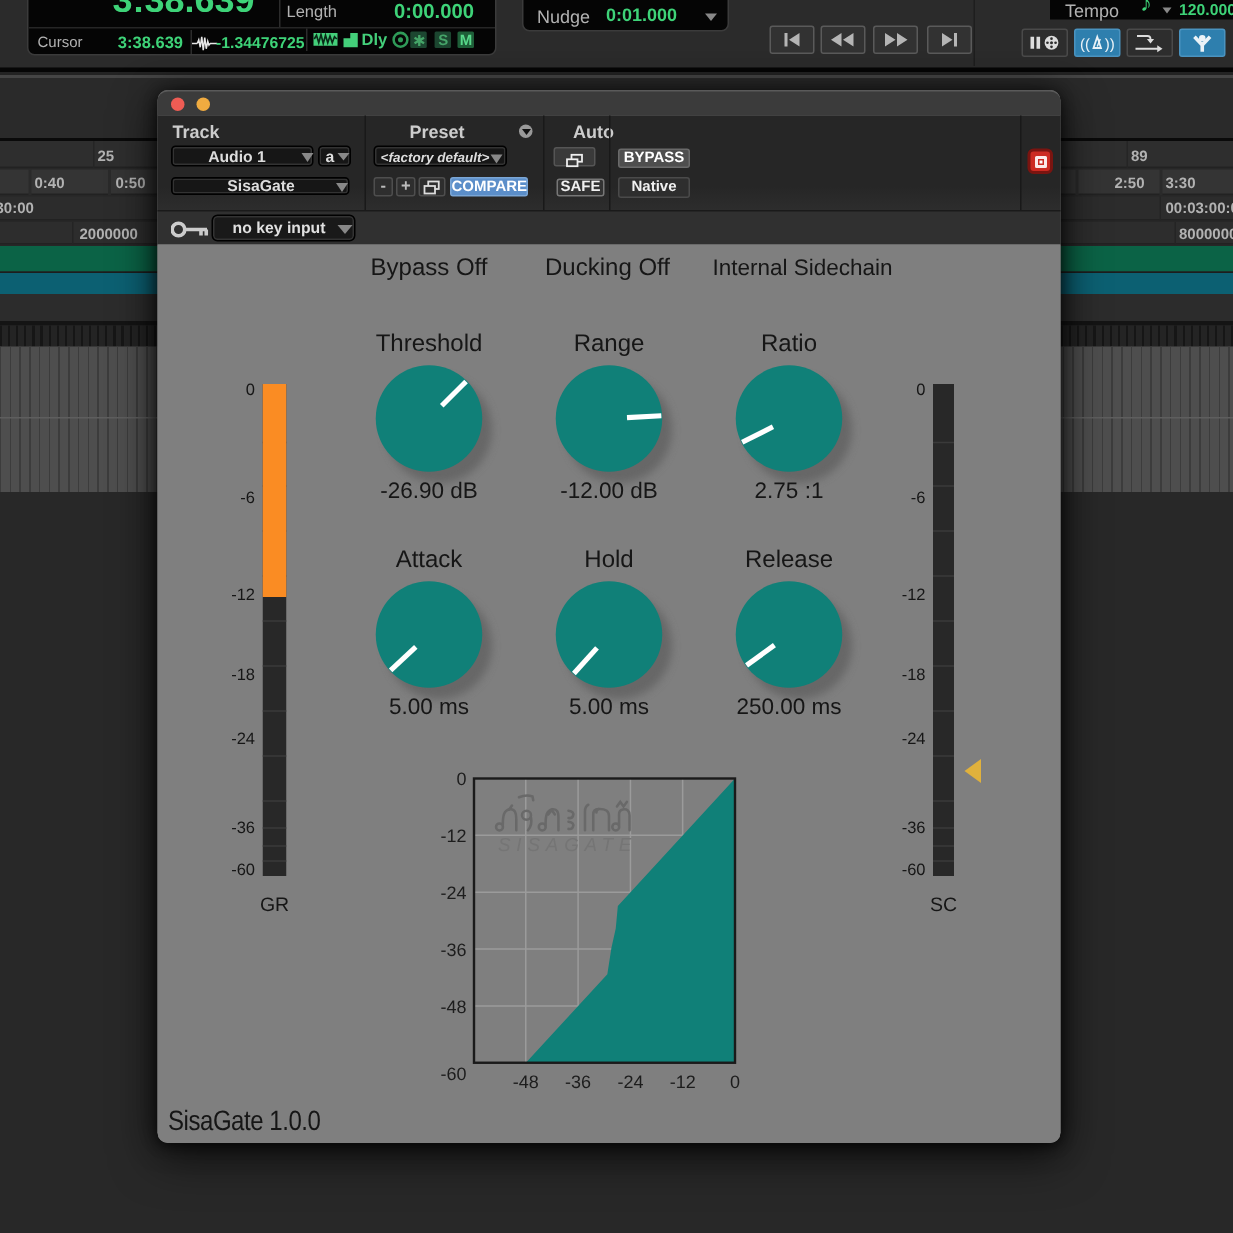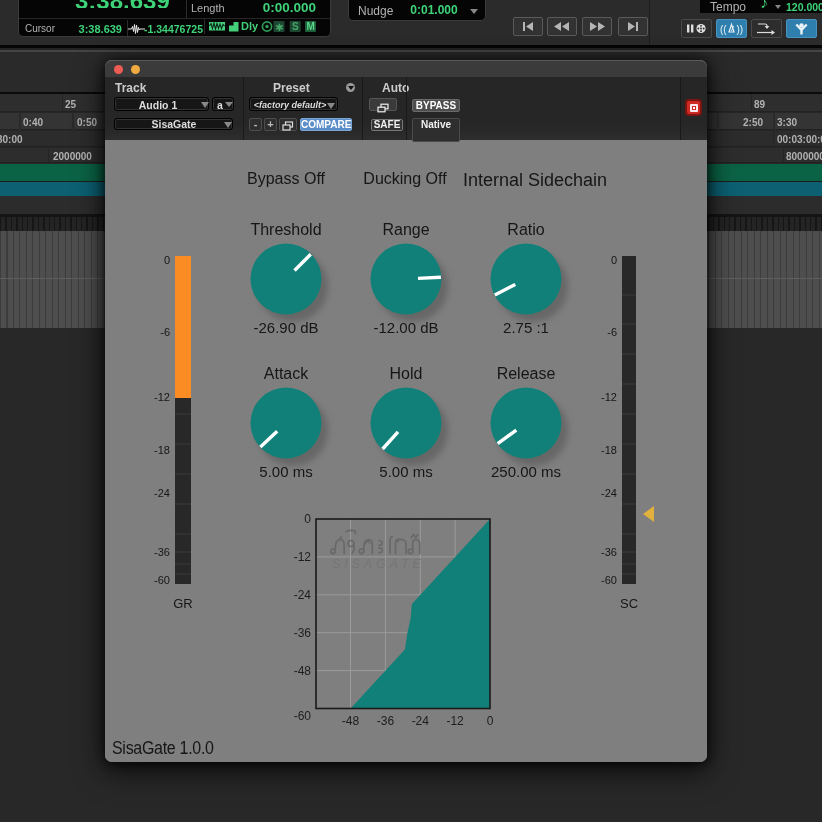--- a/index.html
+++ b/index.html
@@ -57,21 +57,21 @@
       <text x="102.5" y="12.2" fill="#58d88a" font-size="10" font-weight="bold" font-family="Liberation Sans">M</text>
     </svg>
   </div>
 
   <div class="abs" style="left:72px;top:0;width:102px;height:8px;overflow:hidden;">
     <div class="abs grn" style="left:3px;top:-13.5px;font-size:24px;font-weight:bold;">3:38.639</div>
   </div>
 
   <div class="abs" style="left:348px;top:-8px;width:138px;height:29px;background:#050505;border:1px solid #3b3b3b;border-radius:5px;">
     <div class="abs lbl" style="left:9px;top:11px;font-size:12px;">Nudge</div>
-    <div class="abs grn" style="left:55px;top:10px;width:60px;font-size:12px;font-weight:bold;text-align:center;">0:01.000</div>
+    <div class="abs grn" style="left:55px;top:10px;width:60px;font-size:12px;font-weight:bold;text-align:left;">0:01.000</div>
     <div class="abs" style="left:121px;top:16px;width:0;height:0;border-left:4px solid transparent;border-right:4px solid transparent;border-top:5px solid #888;"></div>
   </div>
 
   <div class="abs" style="left:513px;top:17px;width:30px;height:19px;background:#323232;border:1px solid #5a5a5a;border-radius:2px;">
     <svg width="28" height="17" viewBox="0 0 28 17">
         <rect x="9" y="4" width="2" height="9" fill="#b5b5b5"></rect>
         <path d="M19 4 v9 l-7-4.5 z" fill="#b5b5b5"></path>
       </svg>
   </div>
   <div class="abs" style="left:547px;top:17px;width:30px;height:19px;background:#323232;border:1px solid #5a5a5a;border-radius:2px;">
@@ -225,34 +225,44 @@
       <div class="abs" style="left:277px;top:4px;font-size:12px;font-weight:bold;color:#cccccc;">Auto</div>
       <div class="abs" style="left:264px;top:21px;width:28px;height:12.5px;background:#3a3a3a;border:1px solid #555;border-radius:2px;">
         <svg width="26" height="10.5" viewBox="0 0 26 10.5">
             <rect x="11" y="1.2" width="7" height="4.6" fill="none" stroke="#eee" stroke-width="1.2"></rect>
             <rect x="8" y="4.2" width="7" height="4.6" fill="#3a3a3a" stroke="#eee" stroke-width="1.2"></rect>
           </svg>
       </div>
       <div class="abs" style="left:266px;top:42px;width:32px;height:12px;background:#333;border:1px solid #777;border-radius:2px;text-align:center;font-size:10px;font-weight:bold;color:#f0f0f0;line-height:10px;">SAFE</div>
       <div class="abs" style="left:301px;top:0;width:1px;height:63px;background:#191919;"></div>
       <div class="abs" style="left:307px;top:22px;width:48px;height:13px;background:#4e4e4e;border:1px solid #6a6a6a;border-radius:2px;text-align:center;font-size:10px;font-weight:bold;color:#ffffff;line-height:11px;">BYPASS</div>
-      <div class="abs" style="left:307px;top:41px;width:48px;height:24px;background:#2e2e2e;border:1px solid #4a4a4a;border-radius:2px;text-align:center;font-size:10px;font-weight:bold;color:#f0f0f0;line-height:11px;">Native</div>
+      <div class="abs" style="left:307px;top:41px;width:48px;height:14px;background:#2e2e2e;border:1px solid #4a4a4a;border-radius:2px;text-align:center;font-size:10px;font-weight:bold;color:#f0f0f0;line-height:11px;">Native</div>
       <div class="abs" style="left:575px;top:0;width:1px;height:63px;background:#191919;"></div>
       <div class="abs" style="left:580px;top:22px;width:17px;height:17px;background:#cc2a22;border:2px solid #7a1410;border-radius:4px;">
         <div class="abs" style="left:2.5px;top:2.5px;width:8px;height:8px;border:2px solid #fbe9e9;border-radius:1px;"></div>
         <div class="abs" style="left:5.5px;top:5.5px;width:2px;height:2px;background:#fff;"></div>
       </div>
     </div>
 
+    <div class="abs" style="left:0;top:80px;width:602px;height:23px;background:#303030;border-top:1px solid #1a1a1a;">
+      <svg class="abs" style="left:9px;top:6px;" width="26" height="12" viewBox="0 0 26 12">
+        <circle cx="5" cy="6" r="4.2" fill="none" stroke="#cccccc" stroke-width="2.4"></circle>
+        <path d="M9 6 H24 M20 6 v4 M23.5 6 v4" stroke="#cccccc" stroke-width="2.4"></path>
+      </svg>
+      <div class="abs" style="left:36px;top:2px;width:96px;height:18px;background:#191919;border:1px solid #000;border-radius:4px;box-shadow:inset 0 0 0 1px #333;">
+        <div class="abs" style="left:0;top:2px;width:88px;text-align:center;font-size:10.5px;font-weight:bold;color:#e0e0e0;">no key input</div>
+        <div class="abs" style="left:83px;top:6px;width:0;height:0;border-left:5px solid transparent;border-right:5px solid transparent;border-top:6px solid #888;"></div>
+      </div>
+    </div>
 
     <div class="abs" id="plugbody" style="left:0;top:103px;width:602px;height:599px;background:#7f7f7f;border-radius:0 0 7px 7px;color:#161616;">
 
       <div class="abs" style="left:181px;top:7px;width:0;text-align:center;"><span style="position:relative;display:inline-block;transform:translateX(-50%);font-size:16px;white-space:nowrap;">Bypass Off</span></div>
       <div class="abs" style="left:300px;top:7px;width:0;text-align:center;"><span style="position:relative;display:inline-block;transform:translateX(-50%);font-size:16px;white-space:nowrap;">Ducking Off</span></div>
-      <div class="abs" style="left:430px;top:7px;width:0;text-align:center;"><span style="position:relative;display:inline-block;transform:translateX(-50%);font-size:18px;white-space:nowrap;">Internal Sidechain</span></div>
+      <div class="abs" style="left:430px;top:7px;width:0;text-align:center;"><span style="position:relative;display:inline-block;transform:translateX(-50%);font-size:15px;white-space:nowrap;">Internal Sidechain</span></div>
 
       <div class="abs" style="left:181px;top:58px;width:0;text-align:center;"><span style="position:relative;display:inline-block;transform:translateX(-50%);font-size:16px;white-space:nowrap;">Threshold</span></div>
       <div class="abs" style="left:301px;top:58px;width:0;text-align:center;"><span style="position:relative;display:inline-block;transform:translateX(-50%);font-size:16px;white-space:nowrap;">Range</span></div>
       <div class="abs" style="left:421px;top:58px;width:0;text-align:center;"><span style="position:relative;display:inline-block;transform:translateX(-50%);font-size:16px;white-space:nowrap;">Ratio</span></div>
 
       <svg class="abs" style="left:141px;top:76px;overflow:visible;" width="80" height="80" viewBox="0 0 80 80">
         <circle cx="46.5" cy="47.5" r="35.5" fill="#5e5e5e" opacity="0.75" filter="url(#kshad)"></circle>
         <circle cx="40" cy="40" r="35.5" fill="#108078"></circle>
         <line x1="48.5" y1="31.5" x2="64.7" y2="15.3" stroke="#ffffff" stroke-width="3.4"></line>
       </svg>

